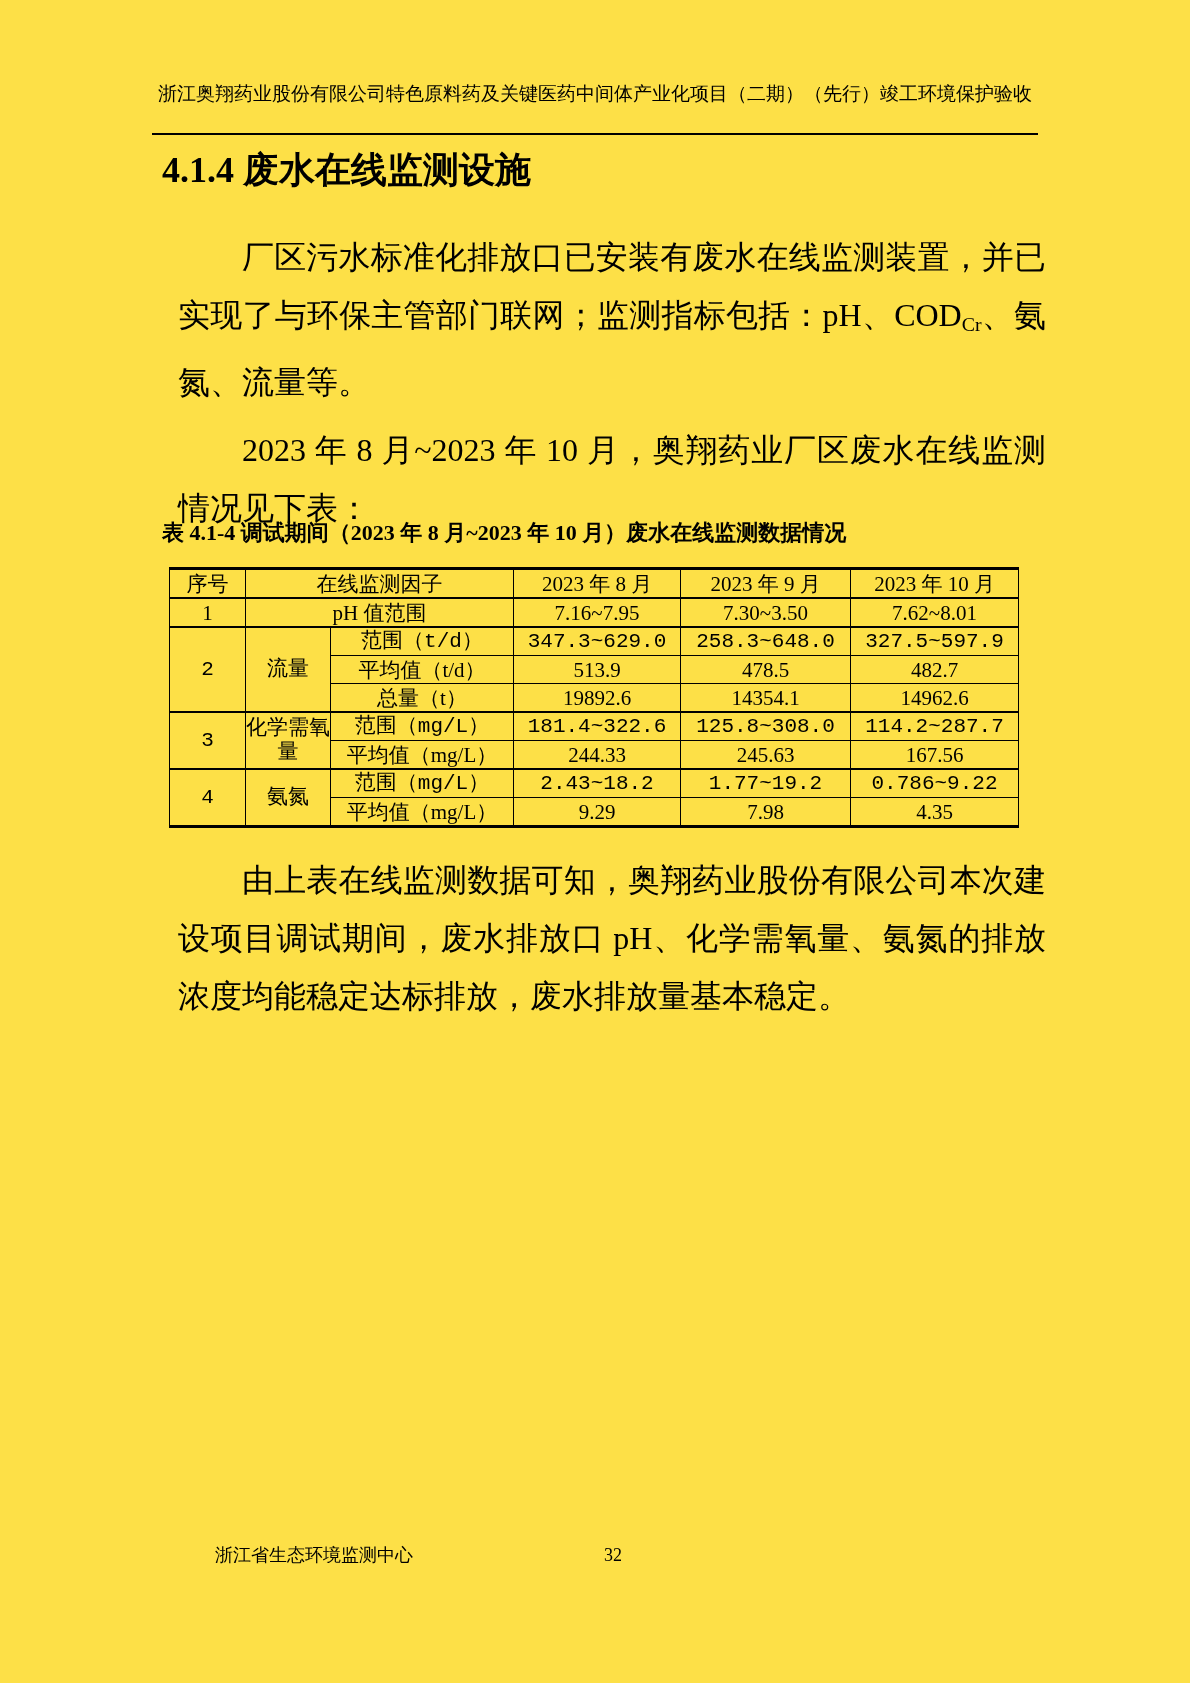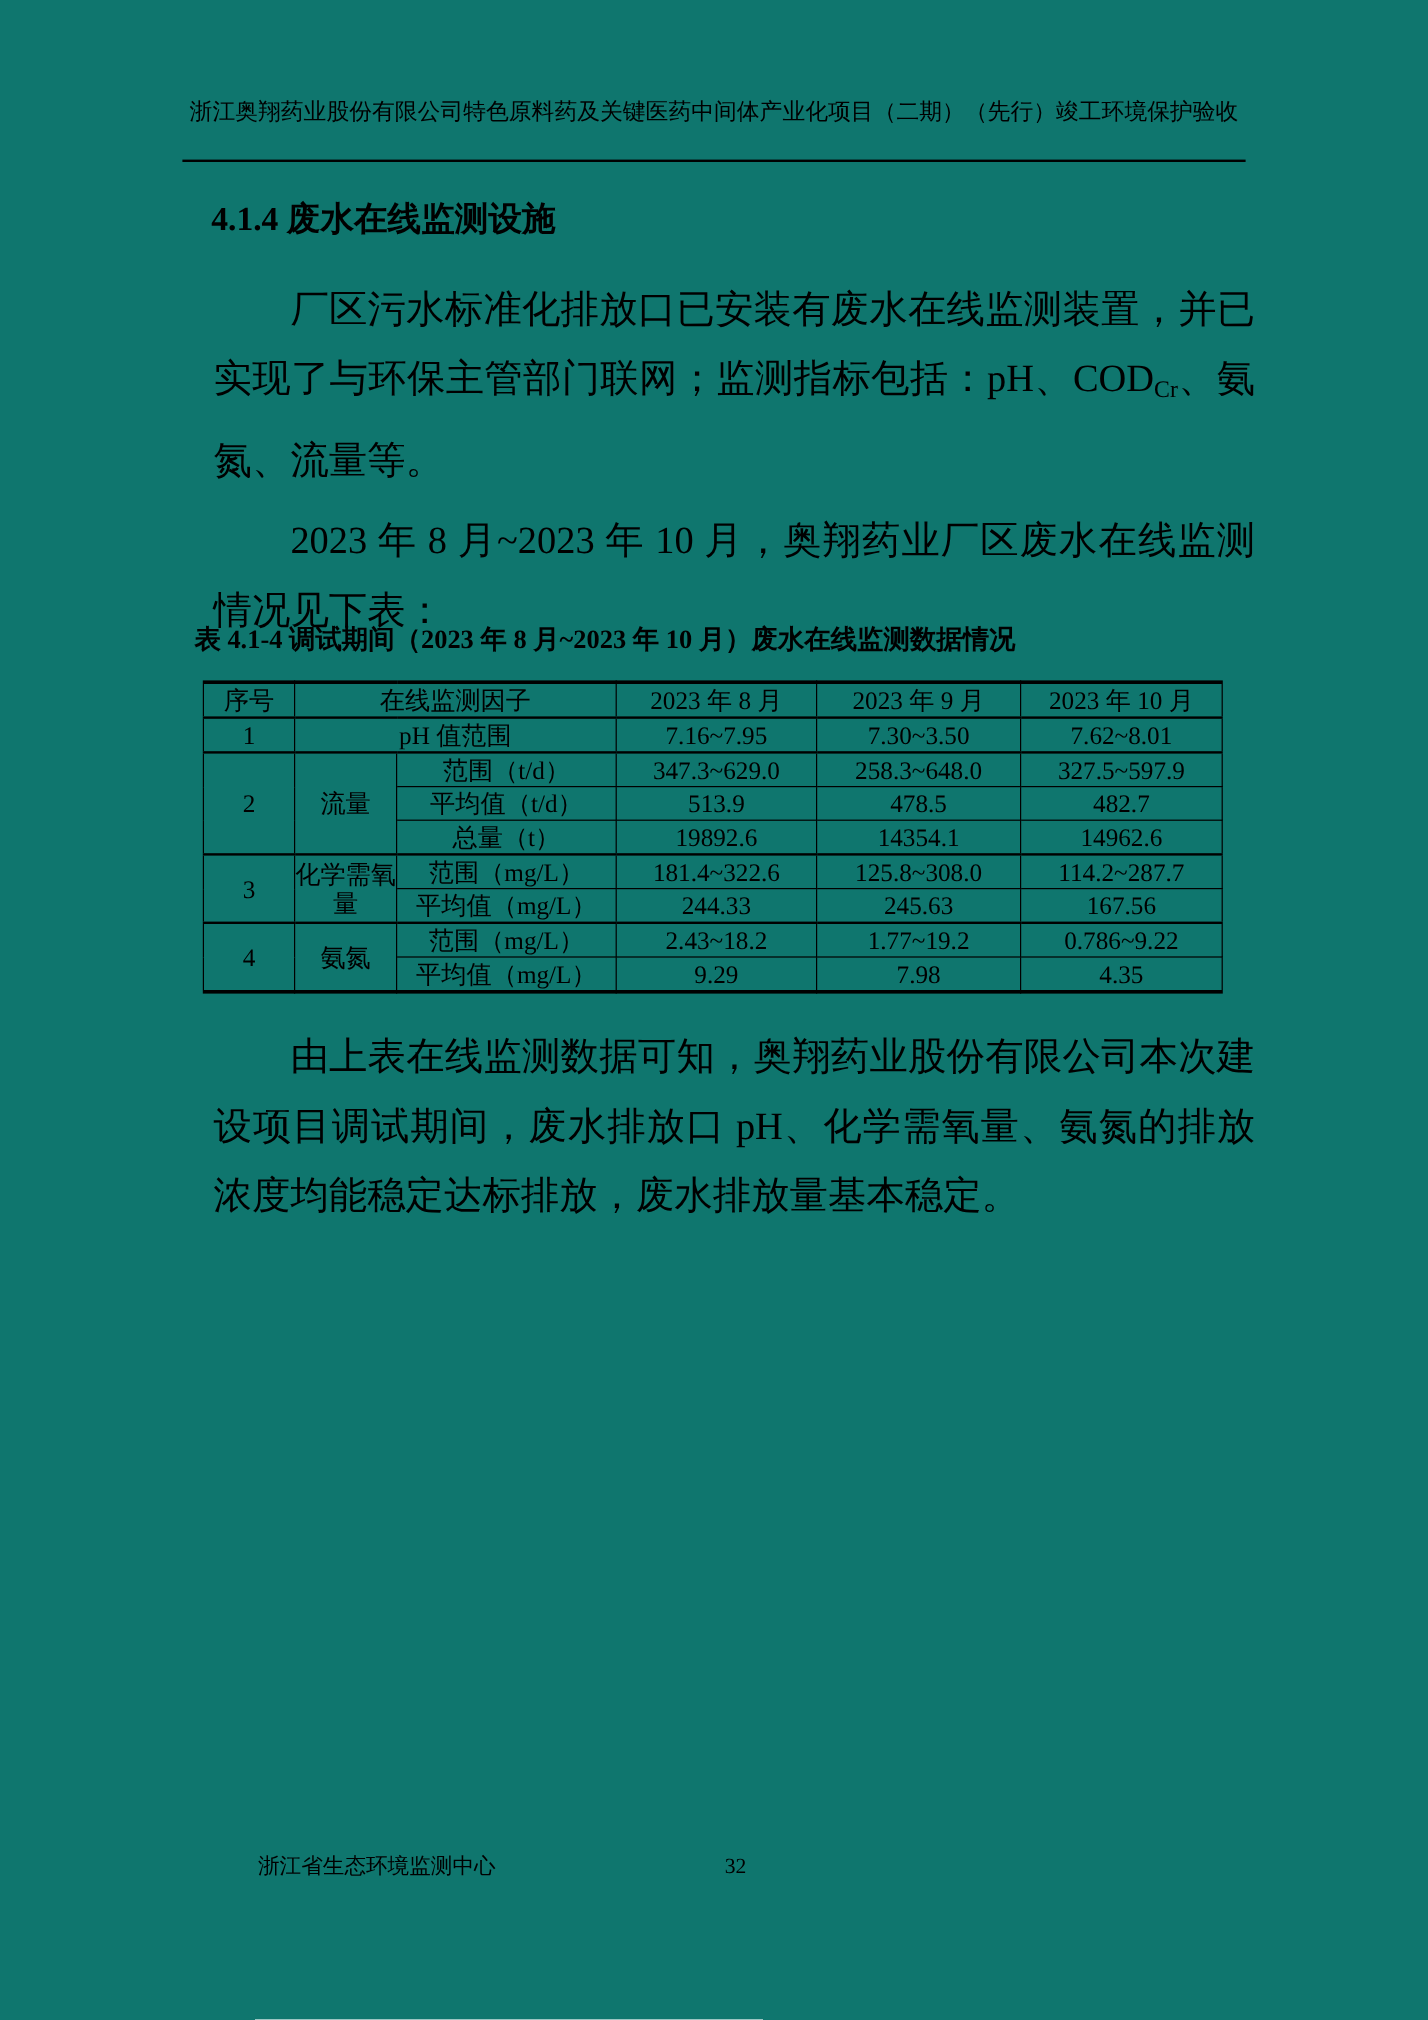--- a/index.html
+++ b/index.html
@@ -1,20 +1,20 @@
 <!DOCTYPE html>
 <html lang="zh"><head>
 <meta charset="utf-8">
 <style>
   html, body { margin: 0; padding: 0; background: #ffffff; }
   .page {
     position: relative;
     width: 1190px;
     height: 1683px;
-    background: #0f766e;
+    background: #fde047;
     color: #000000;
     font-family: "Liberation Serif", "DejaVu Serif", serif;
     overflow: hidden;
   }
 
   
   .doc-header {
     position: absolute;
     top: 82px; left: 150px; width: 890px;
     text-align: center;
@@ -26,23 +26,23 @@
     top: 133px; left: 152px; width: 886px; height: 2px;
     background: #000;
   }
 
   
   .main { position: absolute; left: 162px; width: 868px; top: 0; }
 
   .section-heading {
     position: absolute;
     top: 152px; left: 0; width: 100%;
-    font-size: 28px; font-weight: bold;
+    font-size: 36px; font-weight: bold;
     line-height: 36px;
-    margin: 14px;
+    margin: 0;
   }
   .body-par {
     position: absolute; left: 0; width: 100%;
     font-size: 32px;
     line-height: 58px;
     text-align: justify;
     text-indent: 2em;
     margin: 16px;
   }
   .par-1 { top: 212px; }
@@ -72,21 +72,21 @@
     border: 1px solid #000;
     padding: 0;
     text-align: center;
     vertical-align: middle;
     font-weight: normal;
     height: 27px;
     line-height: 24px;
     overflow: hidden;
   }
   .monitoring-table thead th { border-bottom-width: 2px; }
-  .monitoring-table tr.group-start td { border-top-width: 2px; }
+  .monitoring-table tr.group-start td { border-top-width: 2px; font-family: Liberation Mono, monospace; }
 
   
   .doc-footer {
     position: absolute;
     top: 1544px; left: 0; width: 1190px;
     font-size: 18px; line-height: 22px;
   }
   .footer-org { position: absolute; left: 215px; top: 0; }
   .footer-page { position: absolute; left: 0; top: 0; width: 1226px; text-align: center; }
 </style>

